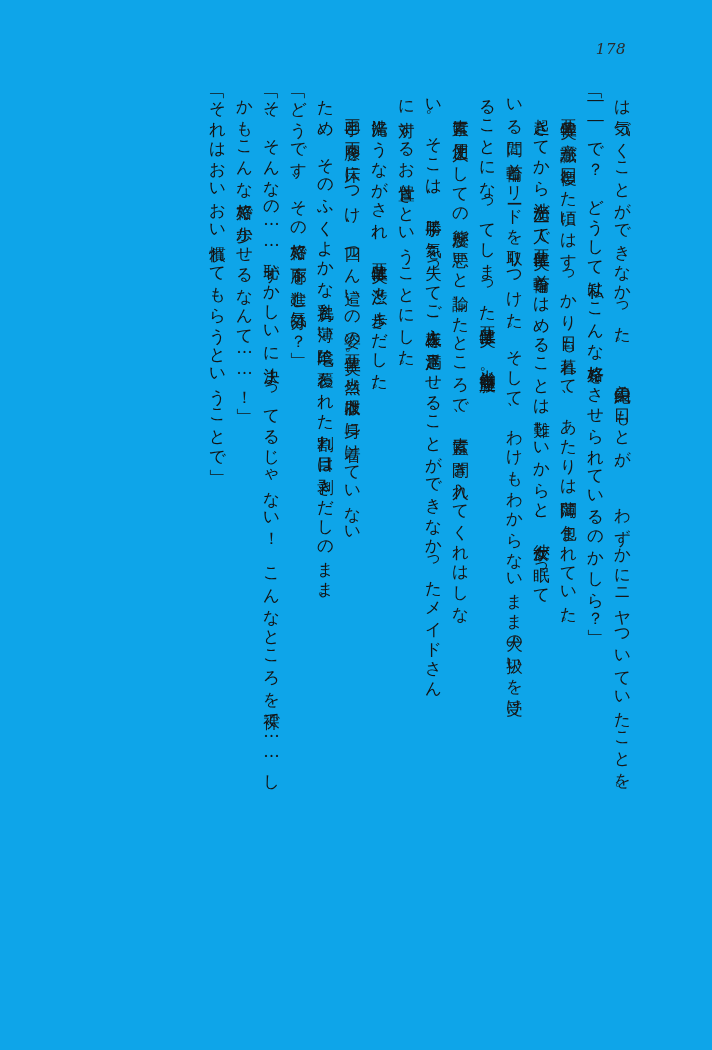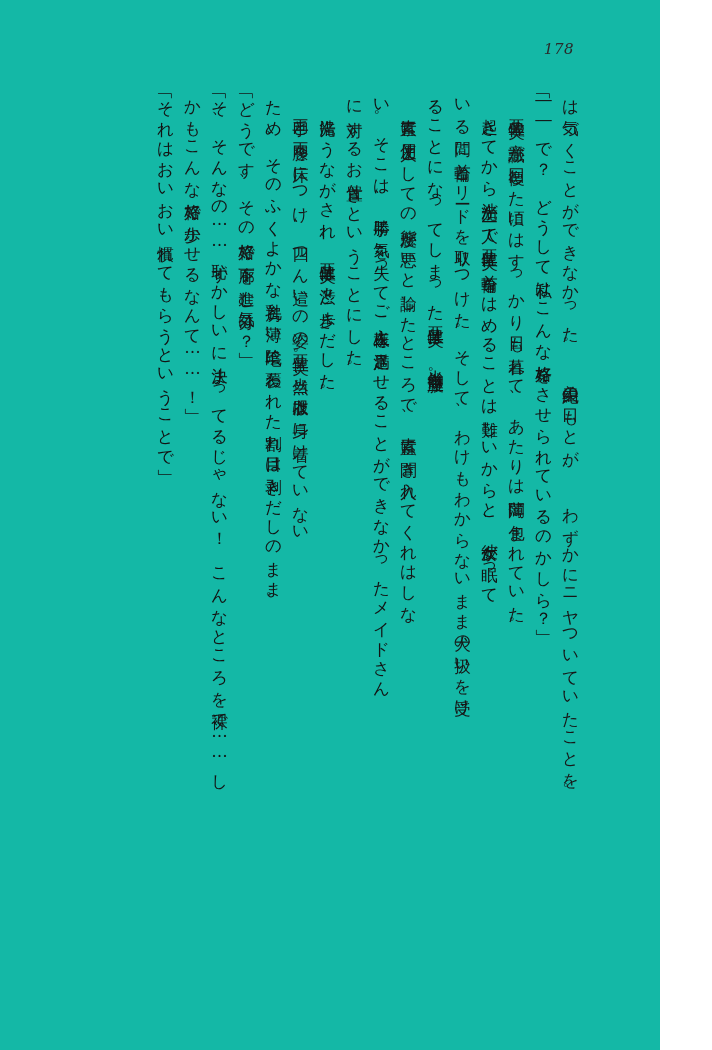--- a/index.html
+++ b/index.html
@@ -10,23 +10,23 @@
   body {
     width: 712px;
     height: 1050px;
     overflow: hidden;
     font-family: "DejaVu Serif", "Liberation Serif", serif;
     color: #1a1a1a;
   }
 
   #page {
     position: relative;
-    width: 660px;
+    width: 712px;
     height: 1050px;
-    background: #14b8a6;
+    background: #0ea5e9;
     box-sizing: border-box;
   }
 
   
   #page-number {
     position: absolute;
     top: 40px;
     right: 86px;
     font-family: "DejaVu Serif", "Liberation Serif", serif;
     font-style: italic;

